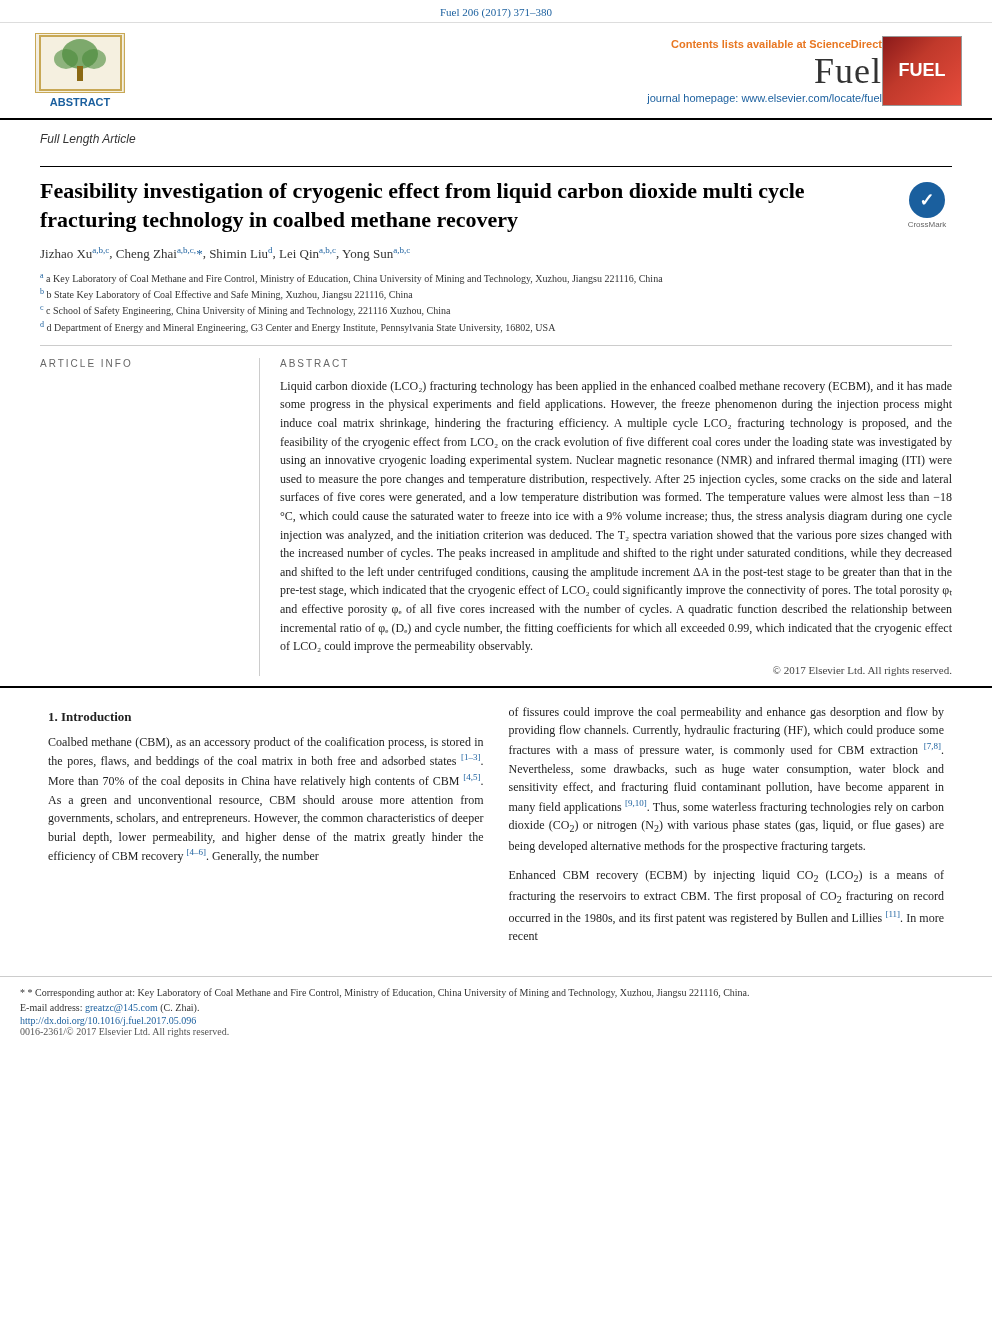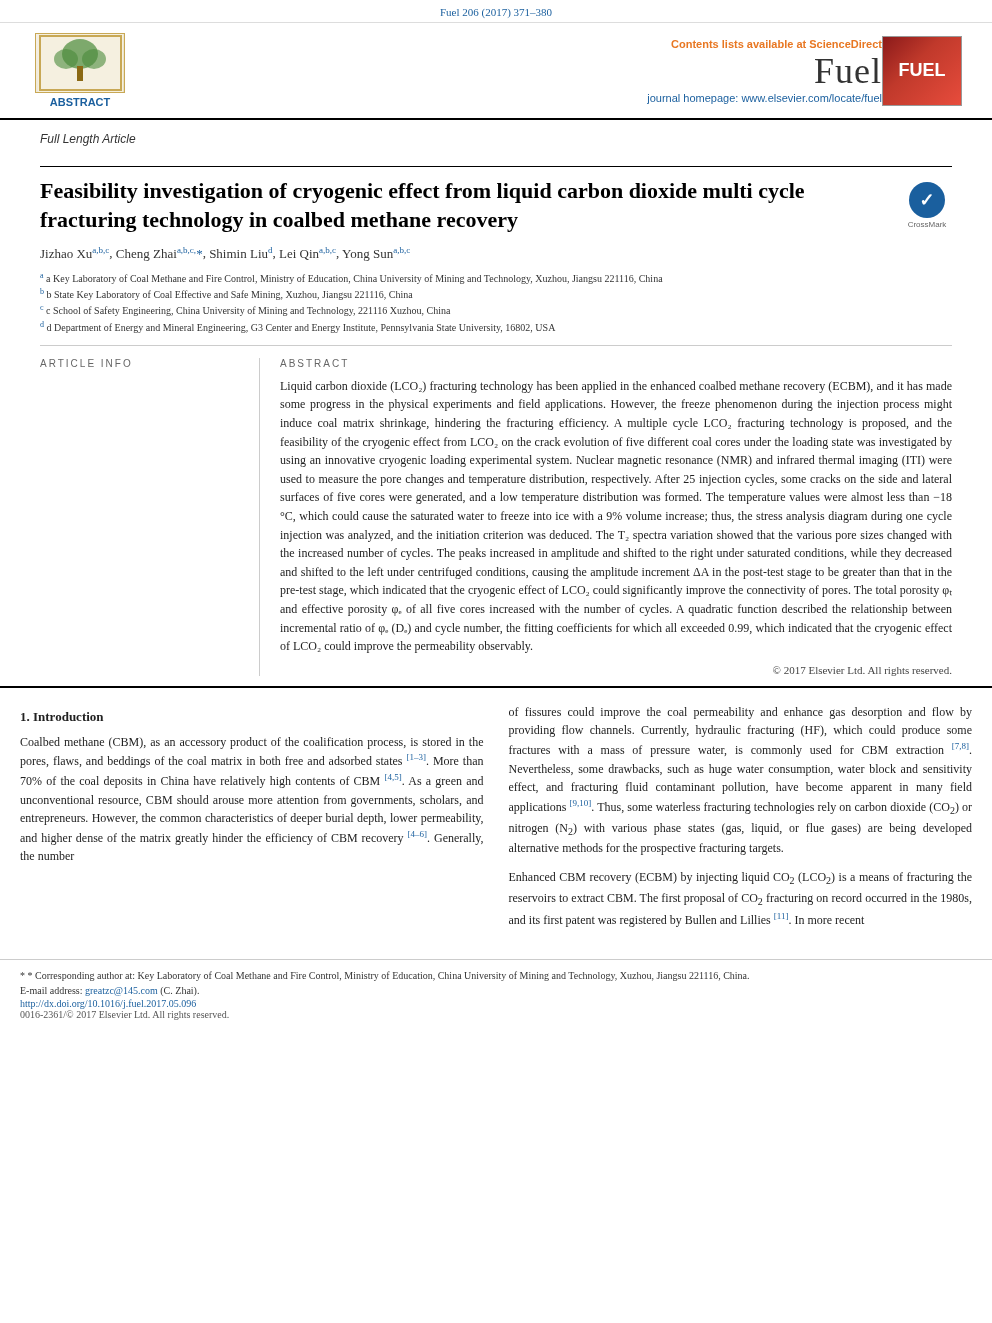--- a/index.html
+++ b/index.html
@@ -236,21 +236,21 @@
 
     .copyright-line {
       font-size: 11px;
       text-align: right;
       margin-top: 8px;
       color: #444;
     }
 
     
     .main-body {
-      padding: 15px 20px;
+      padding: 15px 48px;
       border-top: 2px solid #000;
       margin-top: 10px;
     }
 
     .two-col-body {
       display: flex;
       gap: 25px;
     }
 
     .body-left {

